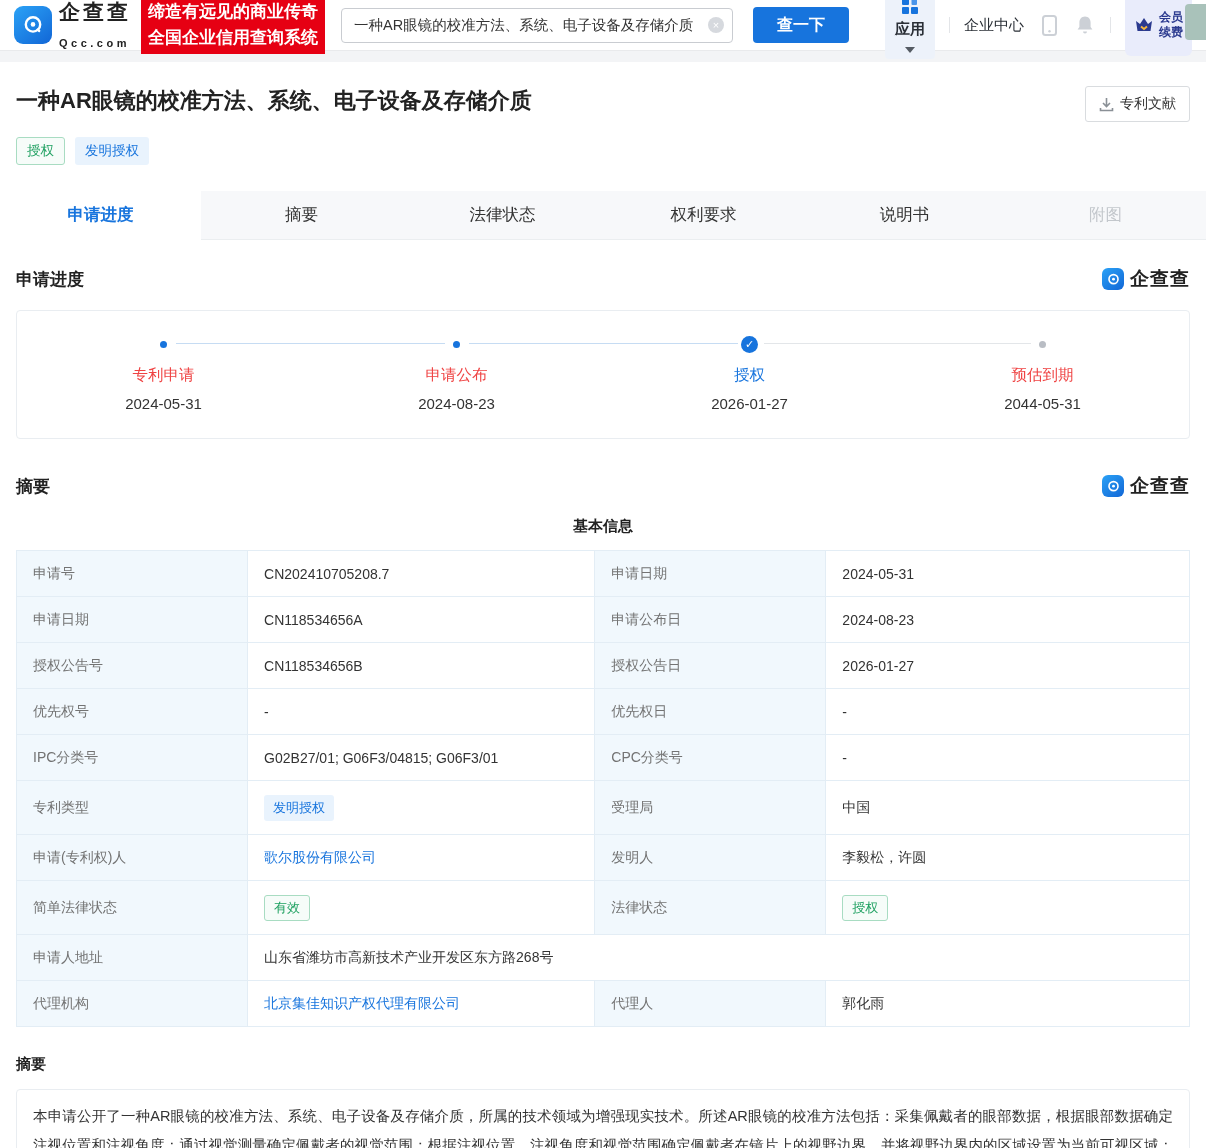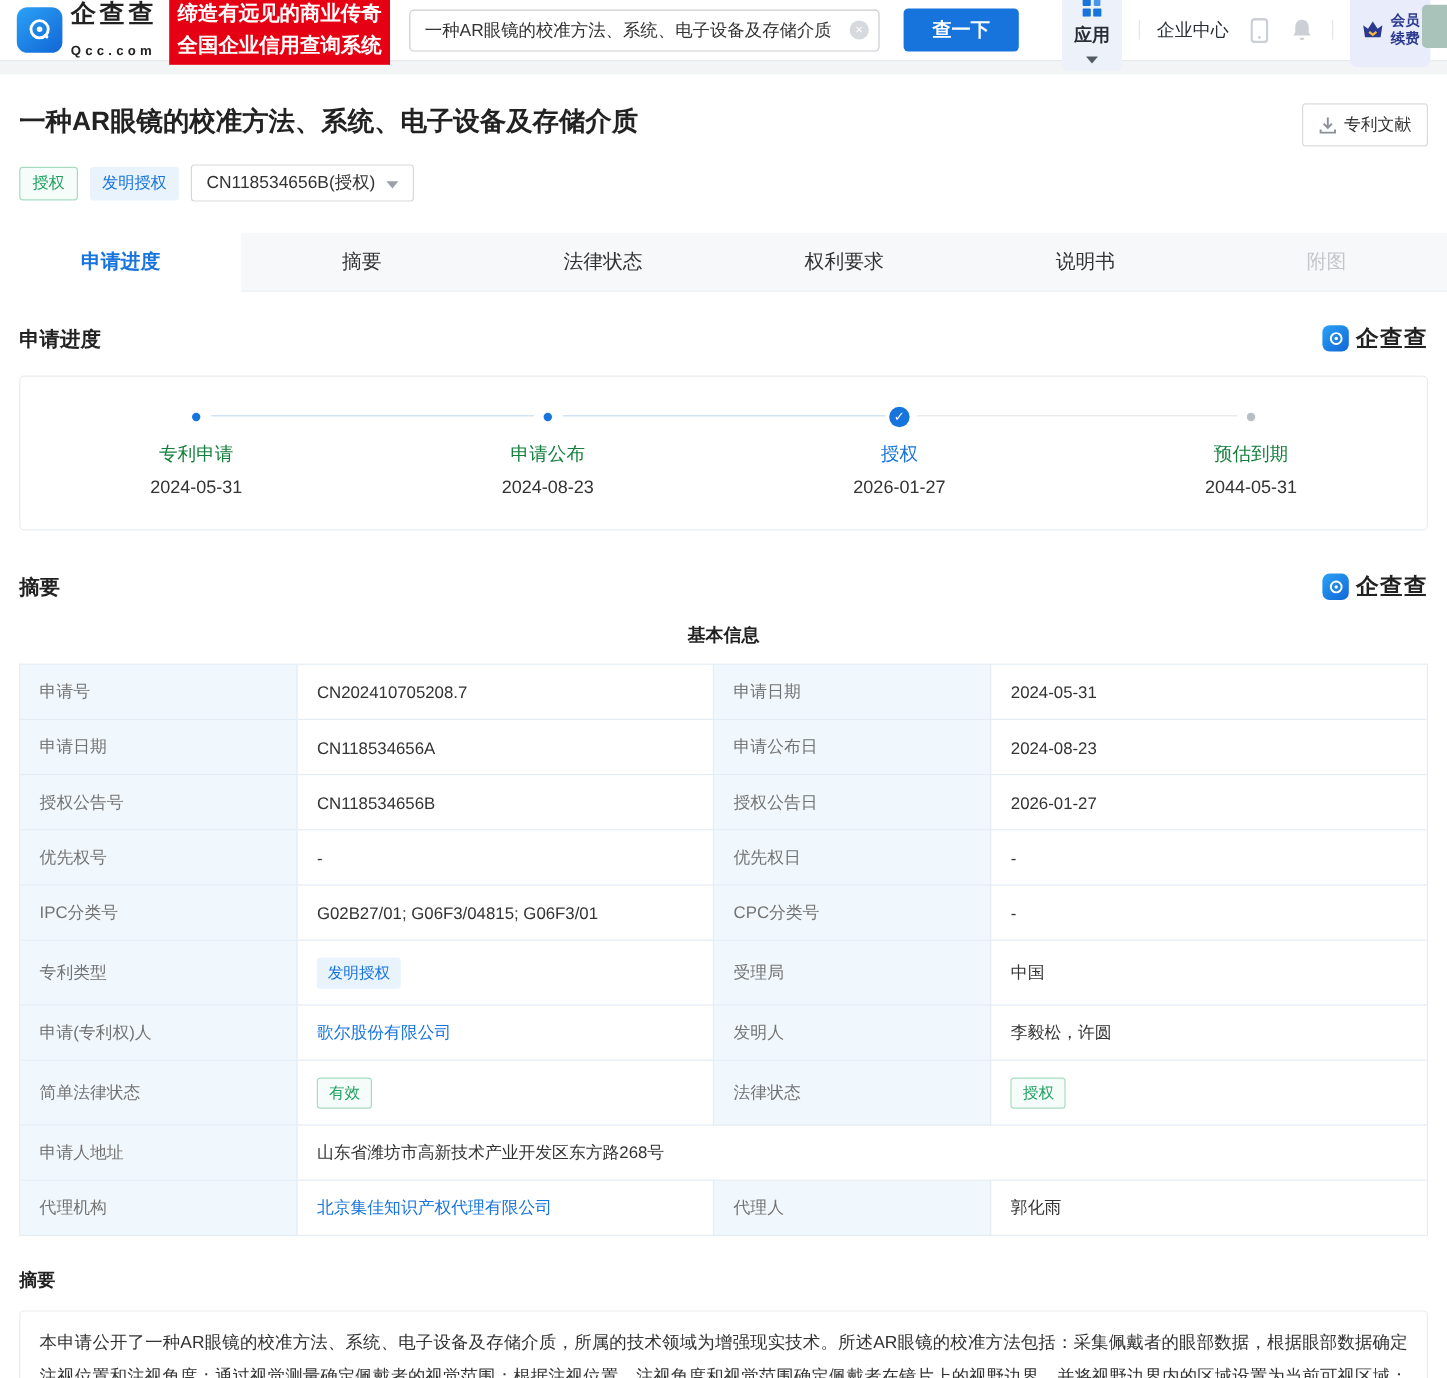--- a/index.html
+++ b/index.html
@@ -62,21 +62,21 @@
   .tl-line { position:absolute; top:32px; height:1px; }
   .tl-line.seg1 { left:calc(12.5% + 12px); width:calc(25% - 24px); background:#c6dcf3; }
   .tl-line.seg2 { left:calc(37.5% + 12px); width:calc(25% - 24px); background:#c6dcf3; }
   .tl-line.seg3 { left:calc(62.5% + 14px); width:calc(25% - 26px); background:#e3e6e9; }
   .steps { display:flex; }
   .step { flex:1; text-align:center; }
   .dot-area { height:16px; display:flex; align-items:center; justify-content:center; }
   .dot-sm { width:7px; height:7px; border-radius:50%; background:#1774dd; }
   .dot-grey { width:7px; height:7px; border-radius:50%; background:#b9bdc4; }
   .dot-check { width:17px; height:17px; border-radius:50%; background:#1774dd; color:#fff; font-size:11px; font-weight:bold; display:flex; align-items:center; justify-content:center; }
-  .step-label { margin-top:13px; font-size:15.5px; color:#15803d; }
+  .step-label { margin-top:13px; font-size:15.5px; color:#ef4444; }
   .step.current .step-label { color:#1774dd; }
   .step-date { margin-top:9px; font-size:15px; color:#333; }
 
   
   .basic-title { font-size:15px; font-weight:bold; color:#222; margin:0 0 14px;text-align:center; }
   table.info { width:100%; border-collapse:collapse; font-size:14px; table-layout:fixed; }
   table.info td { border:1px solid #e3edf5; padding:13.5px 16px; vertical-align:middle; word-break:break-all; }
   td.lbl { background:#f1f8fd; width:19.7%; color:#737373; }
   td.v1 { width:29.6%; }
   td.v2 { }
@@ -163,24 +163,20 @@
       <svg width="15" height="15" viewBox="0 0 15 15">
           <path d="M7.5 1 L7.5 9 M4 6 L7.5 9.5 L11 6" stroke="#8a9096" stroke-width="1.6" fill="none"></path>
           <path d="M1.5 11 L1.5 13.5 L13.5 13.5 L13.5 11" stroke="#8a9096" stroke-width="1.6" fill="none"></path>
         </svg>
       <span>专利文献</span>
     </button>
   </div>
   <div class="tags-row">
     <span class="tag-green">授权</span>
     <span class="tag-blue">发明授权</span>
-    <span class="num-select">
-      <span>CN118534656B(授权)</span>
-      <span class="caret-dark" style="border-top-color:#9aa0a6;"></span>
-    </span>
   </div>
 </div>
 
 <div class="tabs">
   <div class="tab active">申请进度</div>
   <div class="tab">摘要</div>
   <div class="tab">法律状态</div>
   <div class="tab">权利要求</div>
   <div class="tab">说明书</div>
   <div class="tab disabled">附图</div>

